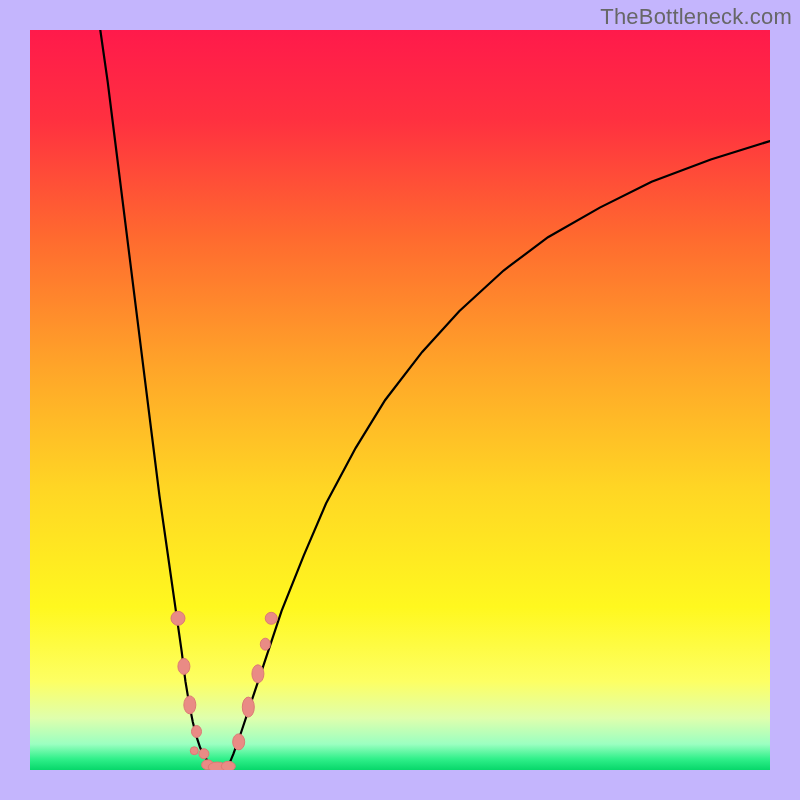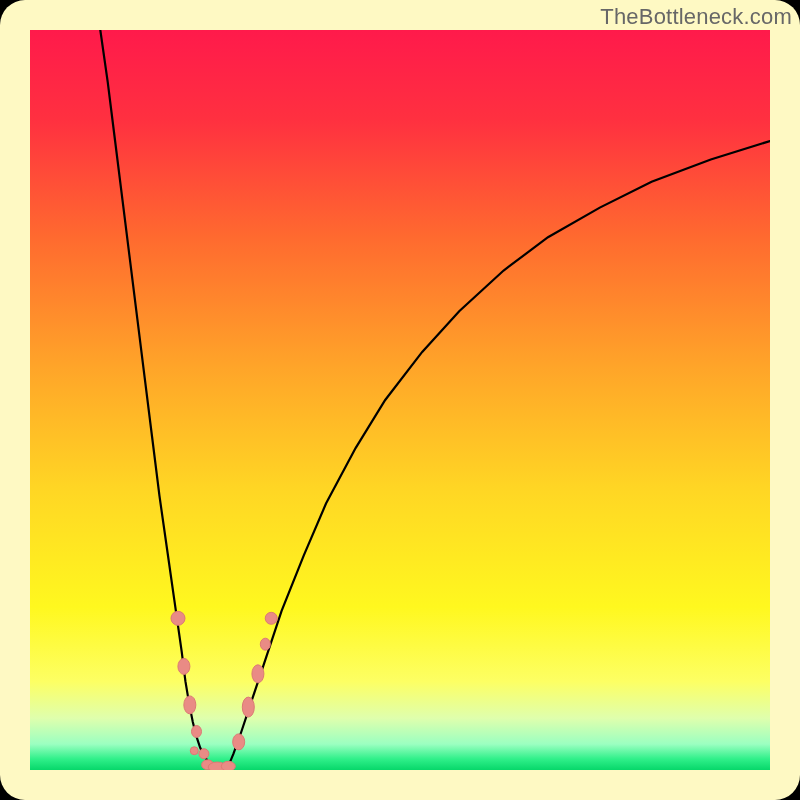--- a/index.html
+++ b/index.html
@@ -10,22 +10,21 @@
     background: #000;
     overflow: hidden;
     font-family: Arial, Helvetica, sans-serif;
   }
   .frame {
     position: absolute;
     top: 0;
     left: 0;
     width: 800px;
     height: 800px;
-    background: #fef9c3;
-    border-radius: 25px;
+    background: #c4b5fd;
   }
   .plot-area {
     position: absolute;
     top: 30px;
     left: 30px;
     width: 740px;
     height: 740px;
     overflow: hidden;
   }
   .gradient {

